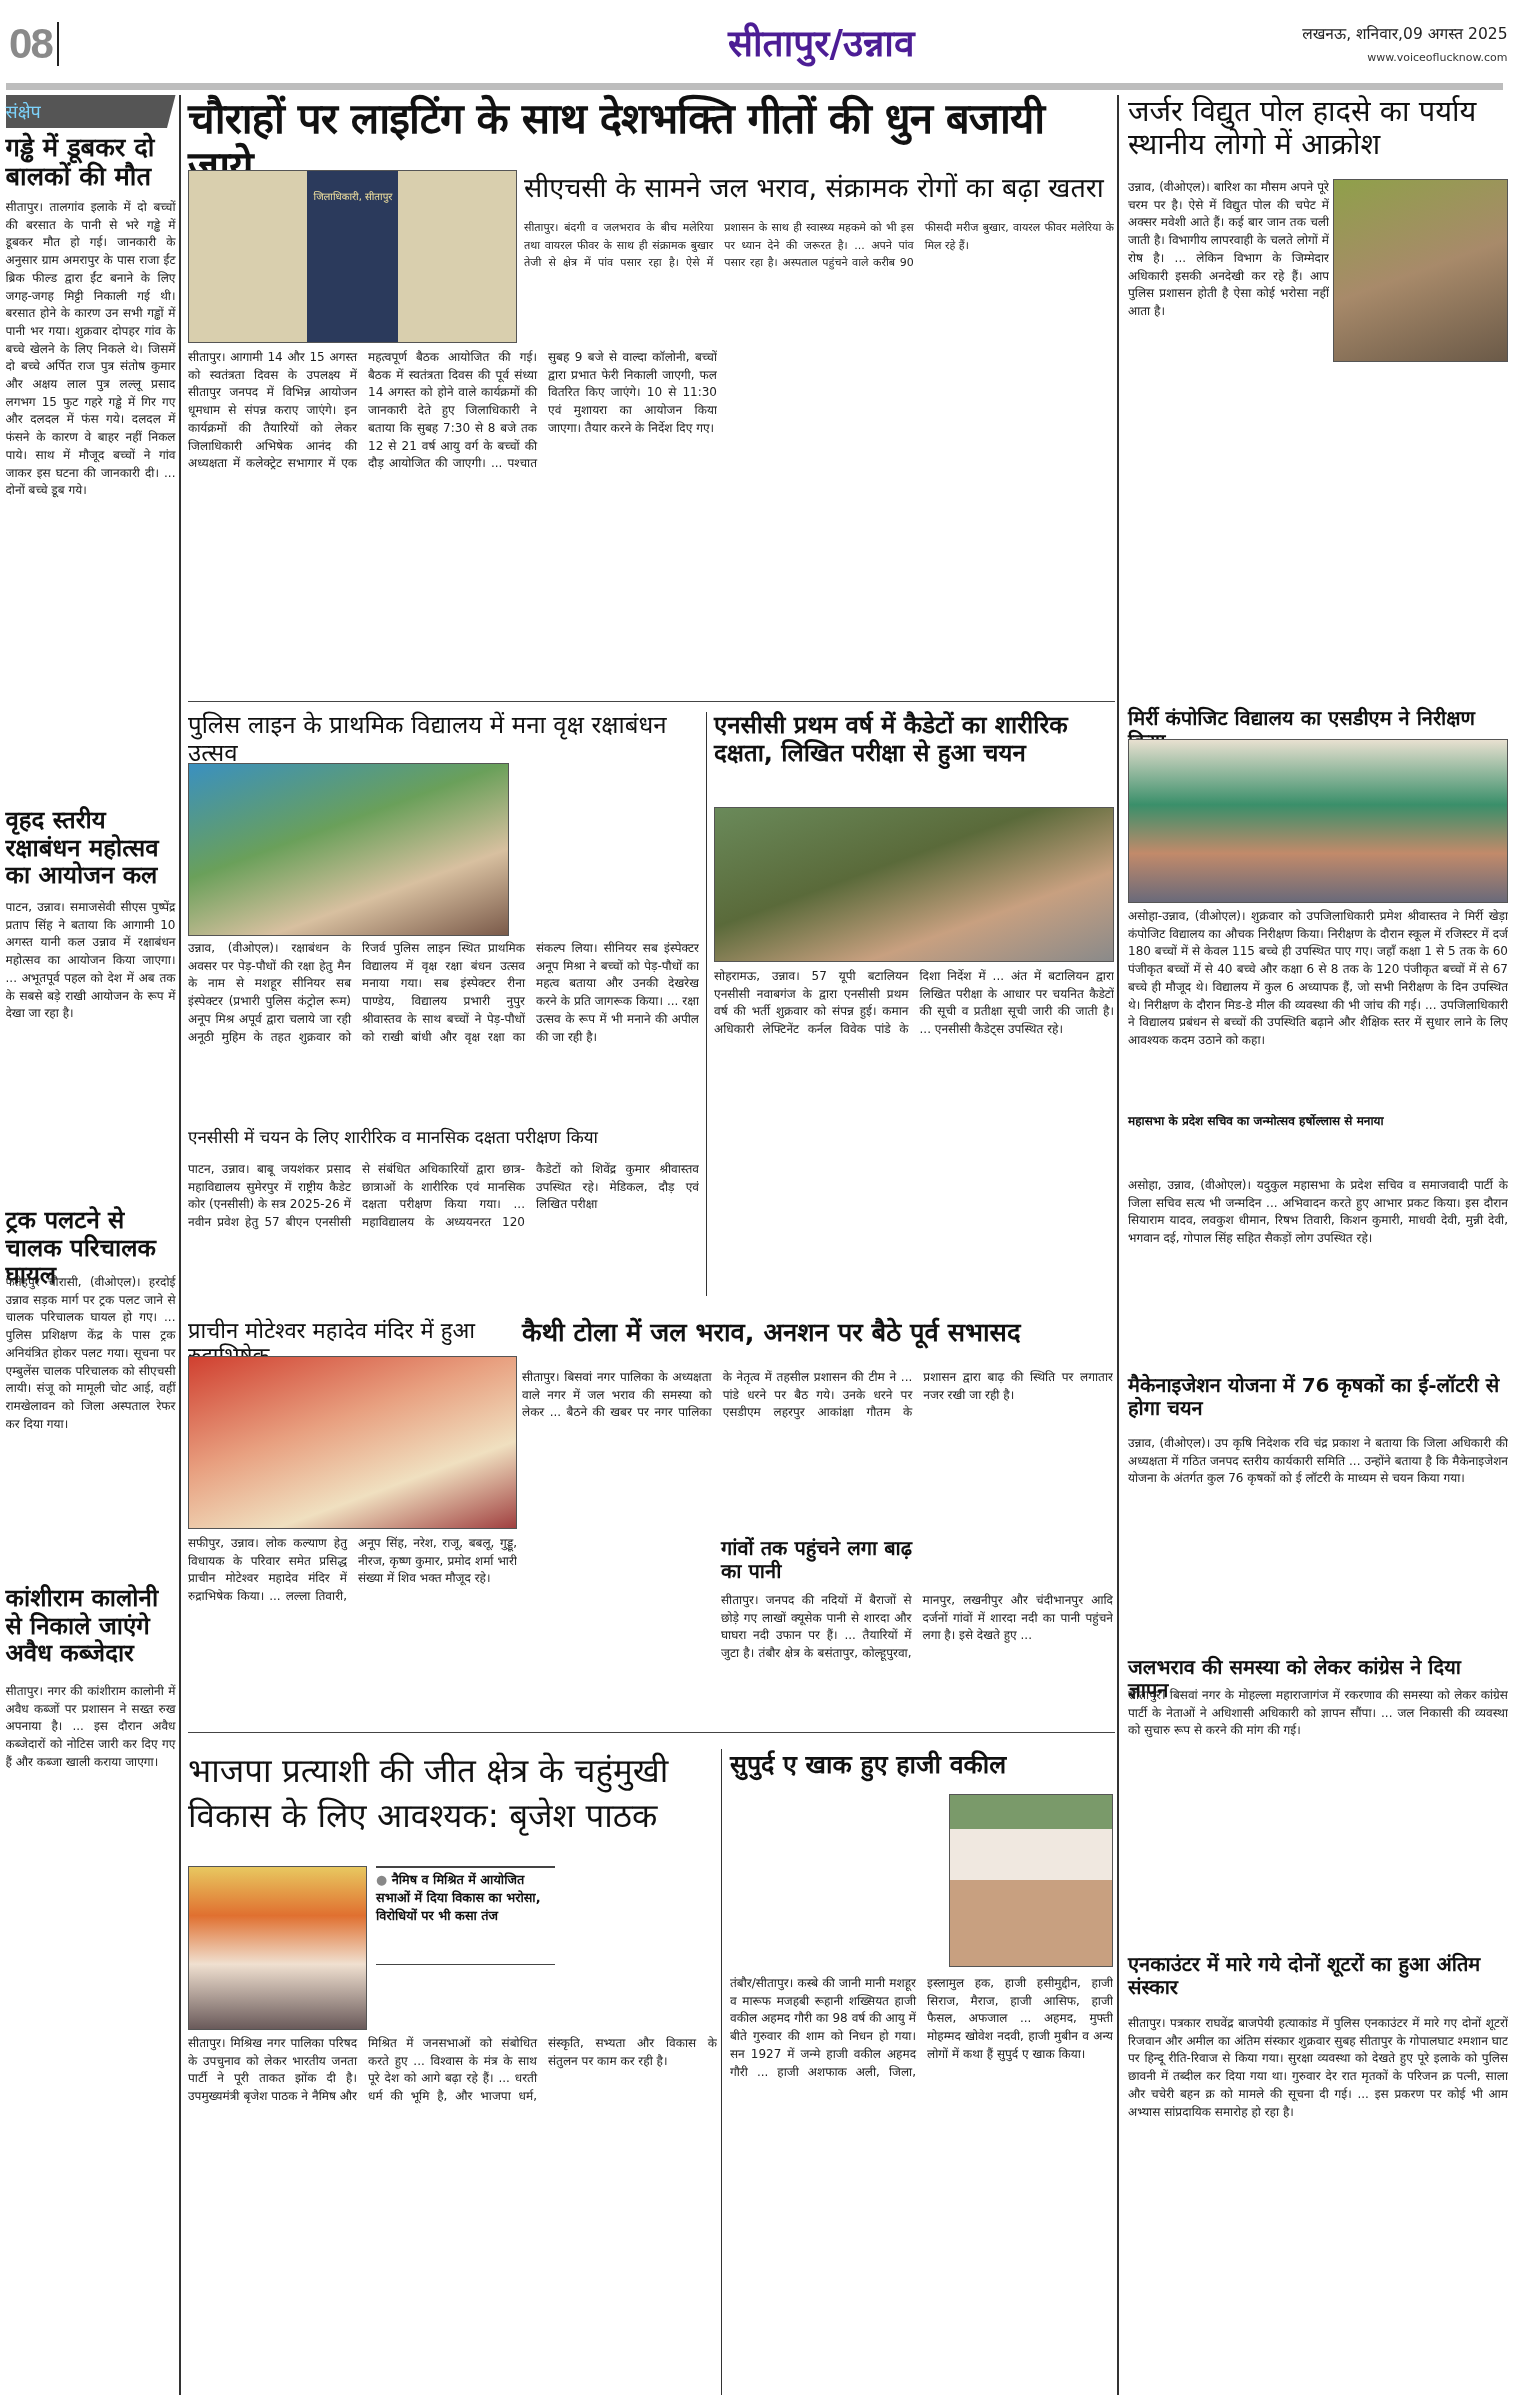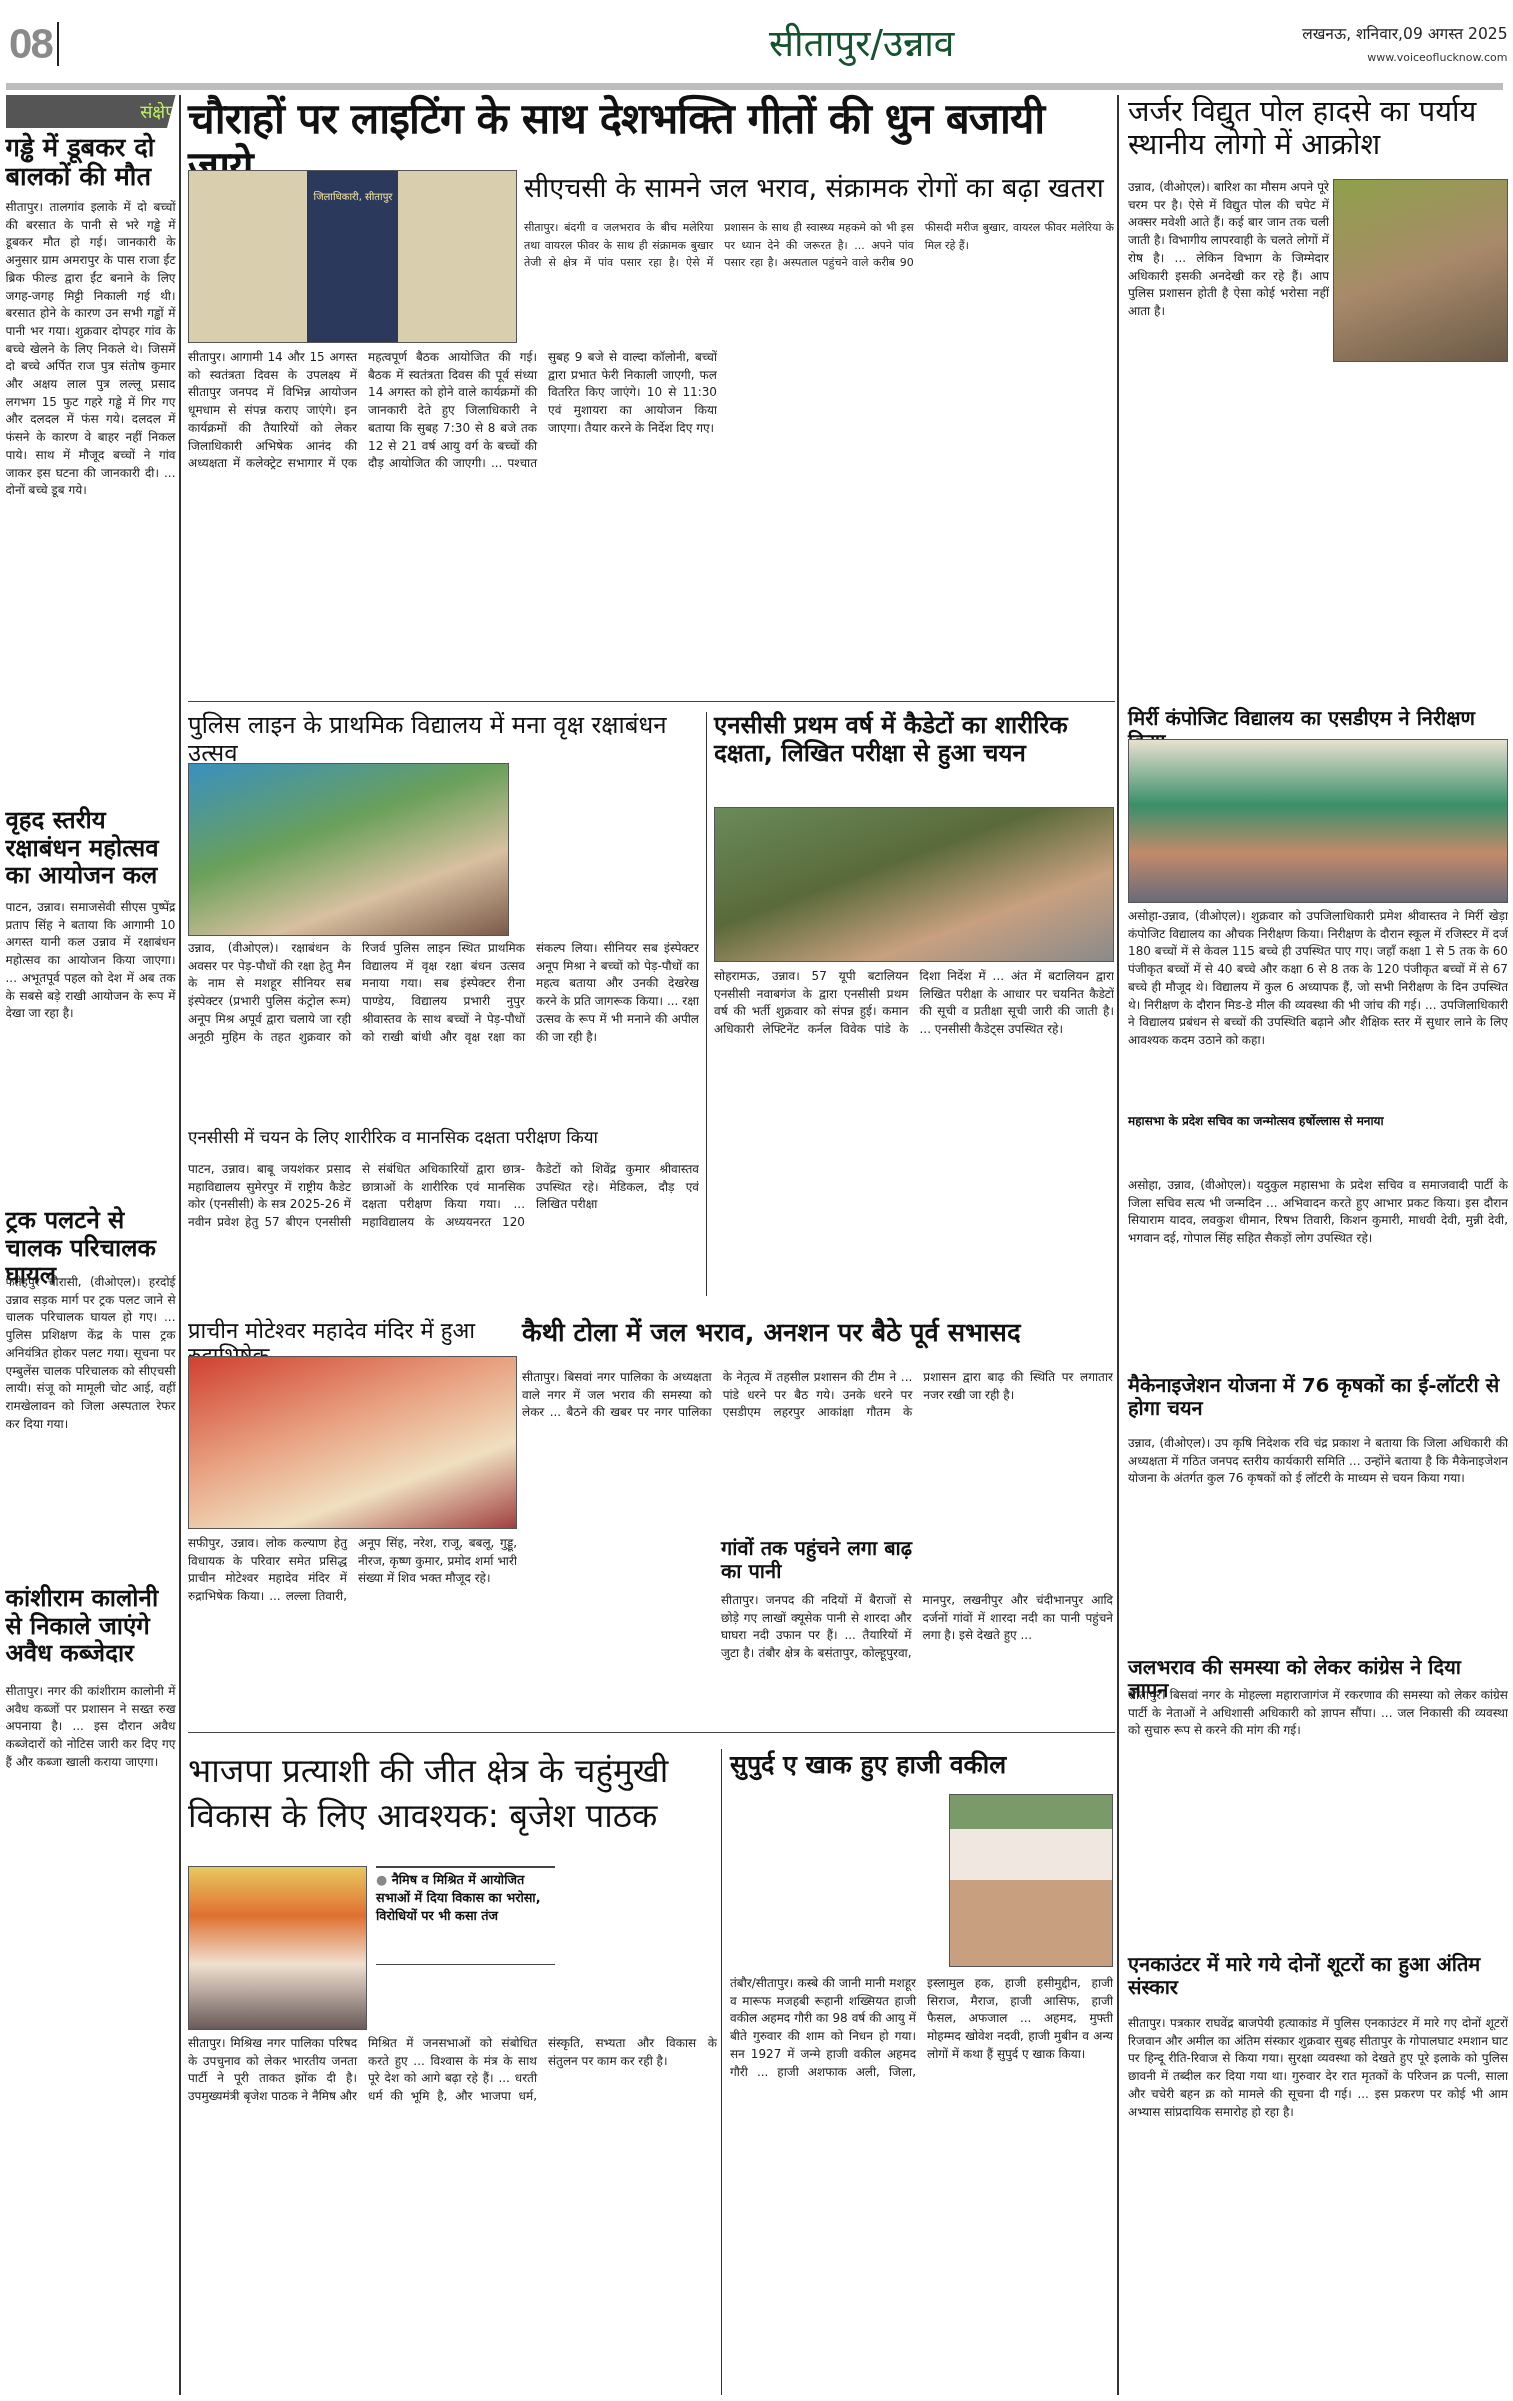--- a/index.html
+++ b/index.html
@@ -3,29 +3,29 @@
 <meta charset="utf-8">
 <style>
 *{box-sizing:border-box;margin:0;padding:0}
 body{width:1513px;height:2401px;background:#fff;font-family:"DejaVu Sans",sans-serif;color:#111;position:relative;overflow:hidden}
 .abs{position:absolute}
 .masthead{left:0;top:0;width:1513px;height:82px}
 .pgno{left:9px;top:20px;font-size:42px;font-weight:bold;color:#8a8a8a;font-family:"Liberation Sans",sans-serif;letter-spacing:-1.8px}
 .pgsep{left:57px;top:22px;width:1.8px;height:44px;background:#222}
 .paper{left:68px;top:16.4px;font-size:40px;font-weight:bold;color:#111}
 .paper .mid{color:#999}
-.section{left:769px;top:16.4px;font-size:37px;font-weight:normal;color:#14532d}
+.section{left:728px;top:16.4px;font-size:37px;font-weight:bold;color:#4c1d95}
 .dateline{right:5.5px;top:22px;font-size:15.5px;color:#222;text-align:right}
 .url{right:5.5px;top:51px;font-size:11px;color:#333}
 .rule{left:5.5px;top:83px;width:1497px;height:7.3px;background:#bdbdbd}
 .vline{width:1.8px;background:#333}
 .col-text{font-size:12px;line-height:17.7px;text-align:justify;color:#222;overflow:hidden}
 .h-sm{font-weight:bold;color:#111;line-height:1.15}
 .photo{background:linear-gradient(135deg,#7a8a6a,#c9b48a 40%,#6a7f94 70%,#b8a080);border:0.9px solid #555}
-.badge{left:5.5px;top:95px;width:170px;height:33px;background:#555;color:#bef264;font-size:18px;text-align:right;line-height:33px;clip-path:polygon(0 0,100% 0,95% 100%,0 100%)}
+.badge{left:5.5px;top:95px;width:170px;height:33px;background:#555;color:#7dd3fc;font-size:18px;text-align:left;line-height:33px;clip-path:polygon(0 0,100% 0,95% 100%,0 100%)}
 .hr{height:1.8px;background:#444}
 .bullet{font-size:12.8px;font-weight:bold;line-height:18px}
 </style>
 </head>
 <body>
 
 <div class="abs masthead">
   <div class="abs pgno">08</div>
   <div class="abs pgsep"></div>
   <div class="abs section">सीतापुर/उन्नाव</div>

